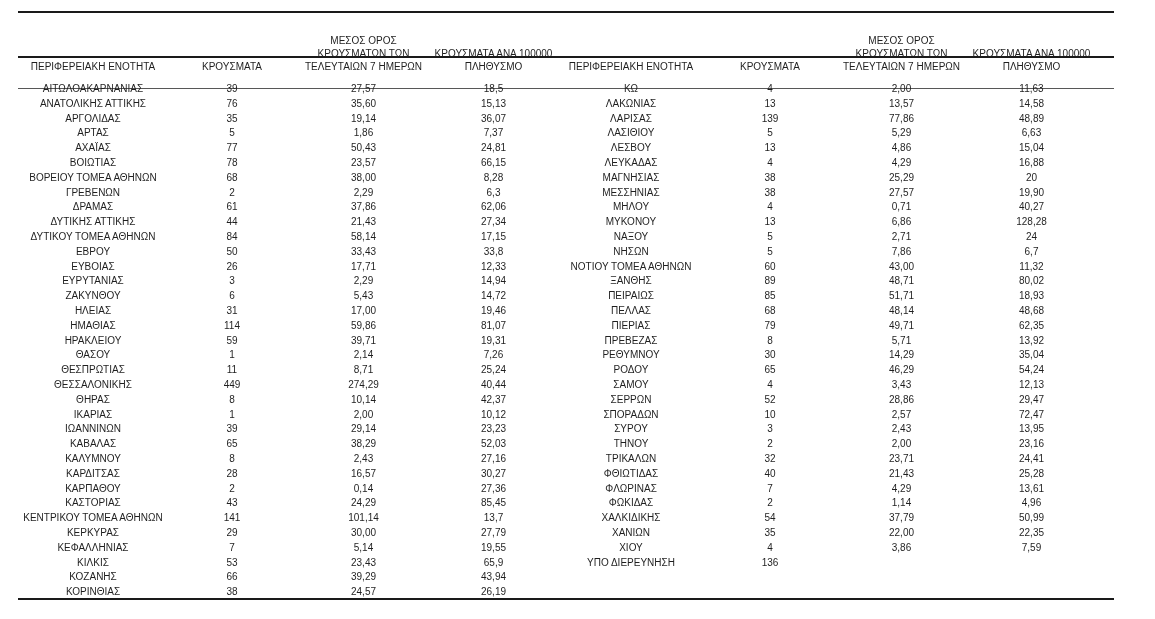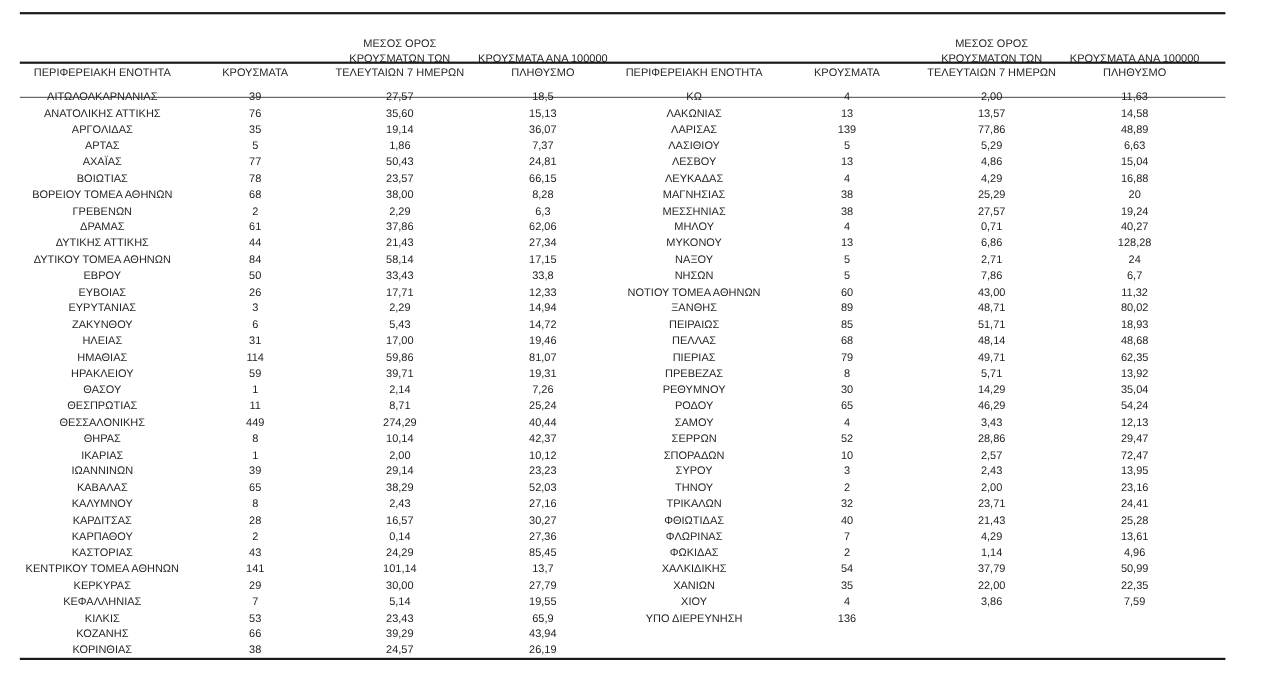--- a/index.html
+++ b/index.html
@@ -372,21 +372,21 @@
         <tr>
           <td>ΜΑΓΝΗΣΙΑΣ</td>
           <td>38</td>
           <td>25,29</td>
           <td>20</td>
         </tr>
         <tr>
           <td>ΜΕΣΣΗΝΙΑΣ</td>
           <td>38</td>
           <td>27,57</td>
-          <td>19,24</td>
+          <td>19,90</td>
         </tr>
         <tr>
           <td>ΜΗΛΟΥ</td>
           <td>4</td>
           <td>0,71</td>
           <td>40,27</td>
         </tr>
         <tr>
           <td>ΜΥΚΟΝΟΥ</td>
           <td>13</td>

